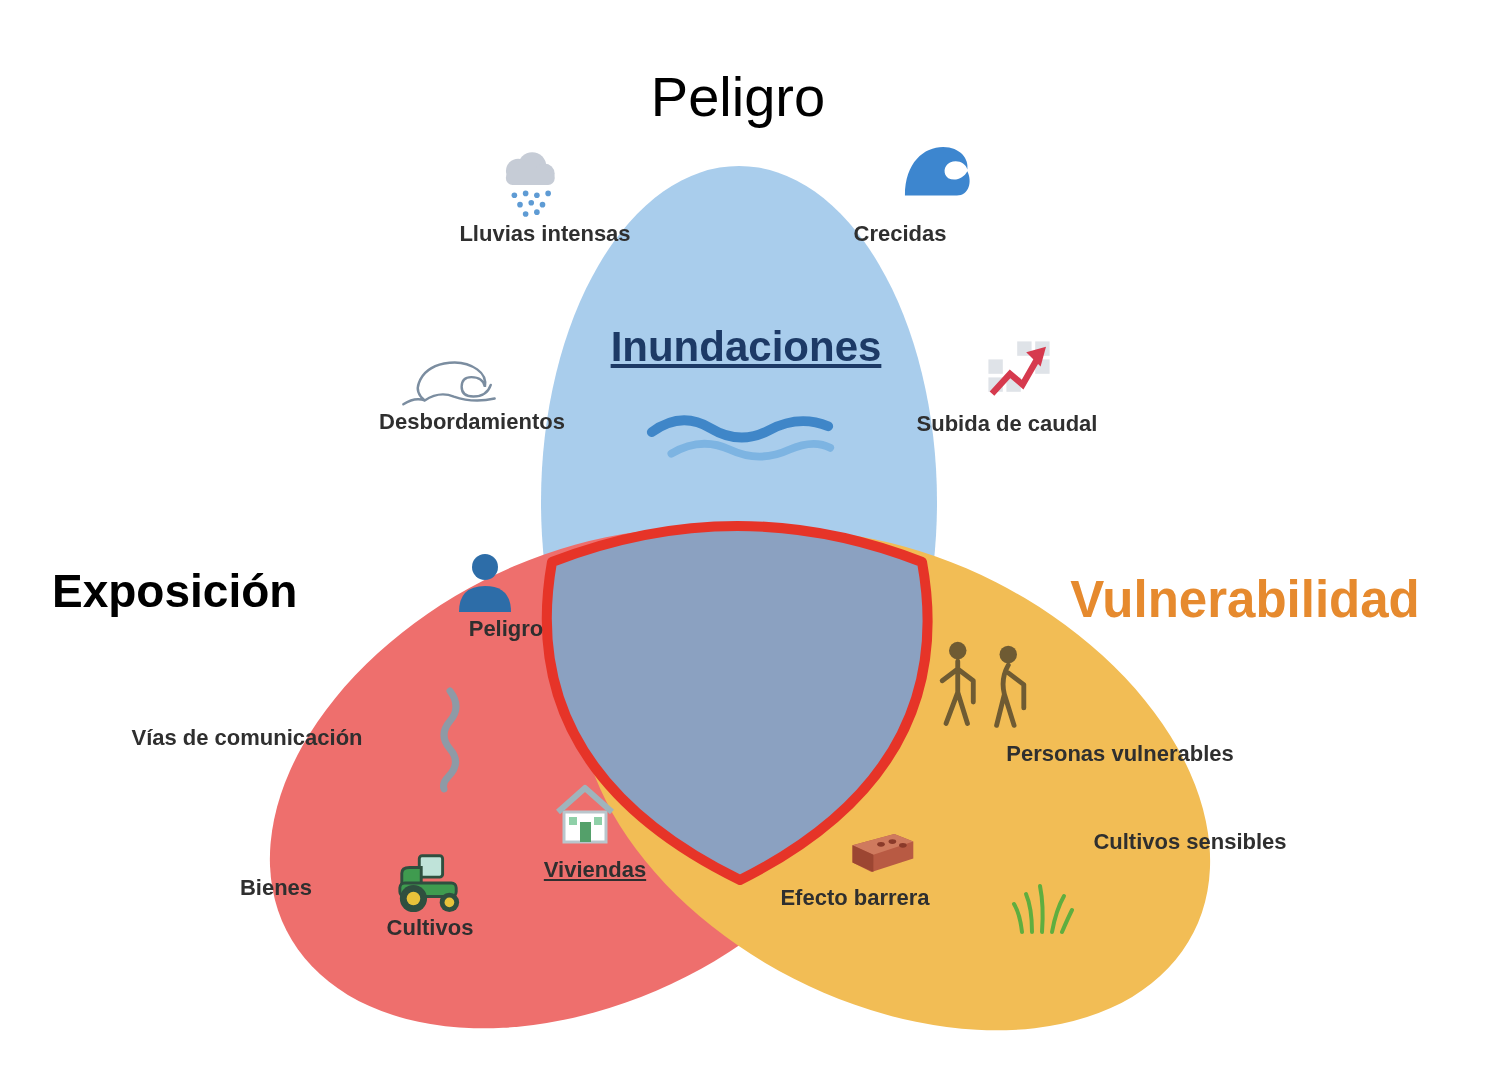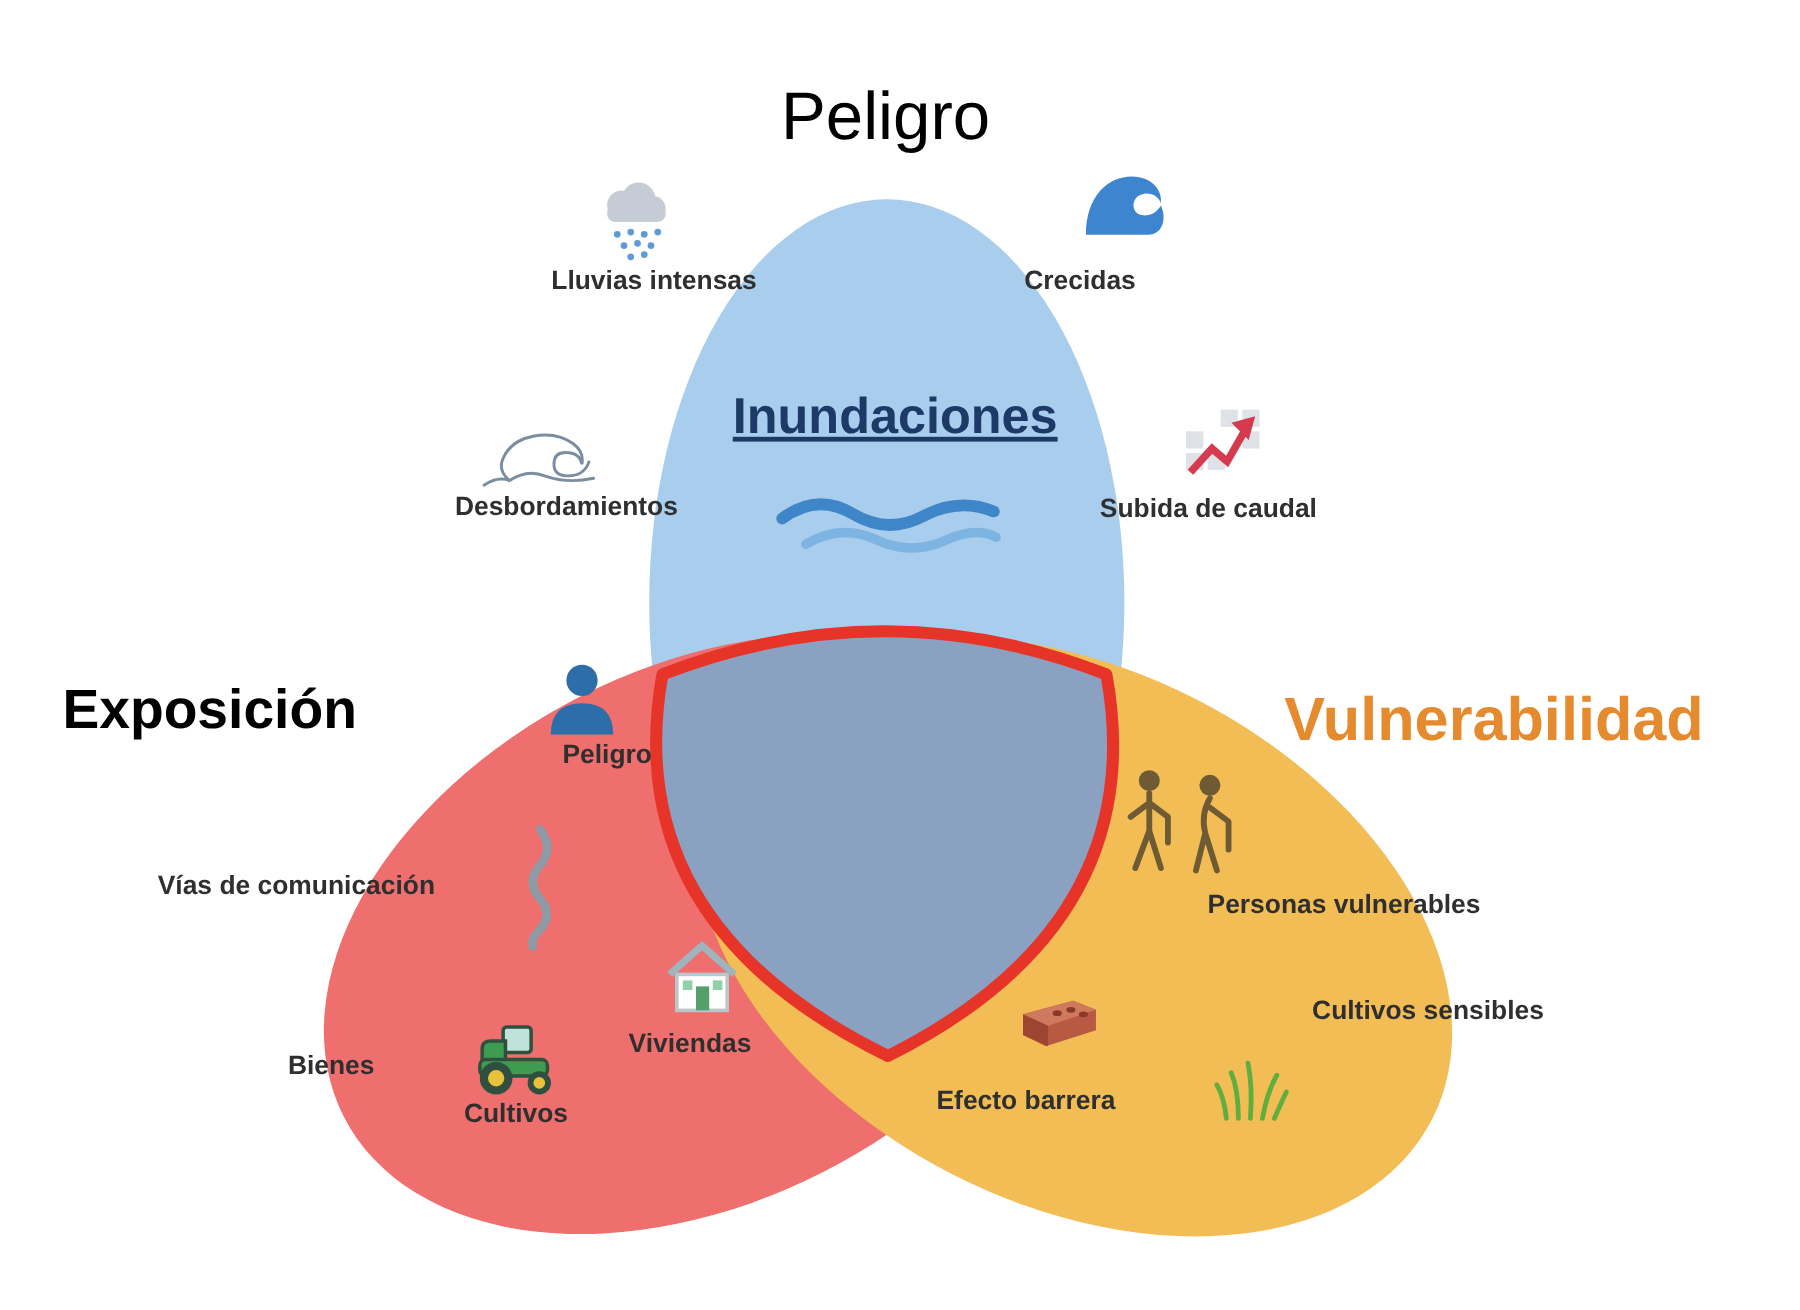--- a/index.html
+++ b/index.html
@@ -178,21 +178,21 @@
 
   <div class="lbl lbl-item" style="left:406px;top:617px;width:200px;">Peligro</div>
 
 
   <div class="lbl lbl-item" style="left:47px;top:726px;width:400px;">Vías de comunicación</div>
 
   <div class="lbl lbl-item" style="left:930px;top:742px;width:380px;">Personas vulnerables</div>
 
   <div class="lbl lbl-item" style="left:1020px;top:830px;width:340px;">Cultivos sensibles</div>
 
-  <div class="lbl lbl-item" style="left:475px;top:858px;width:200px;">Viviendas</div>
+  <div class="lbl lbl-item" style="left:495px;top:858px;width:200px;text-decoration:underline;">Viviendas</div>
 
   <div class="lbl lbl-item" style="left:186px;top:876px;width:180px;">Bienes</div>
 
-  <div class="lbl lbl-item" style="left:730px;top:886px;width:250px;margin-top:19px;">Efecto barrera</div>
+  <div class="lbl lbl-item" style="left:730px;top:886px;width:250px;">Efecto barrera</div>
 
   <div class="lbl lbl-item" style="left:330px;top:916px;width:200px;">Cultivos</div>
 
 </div>
 
 </body></html>

